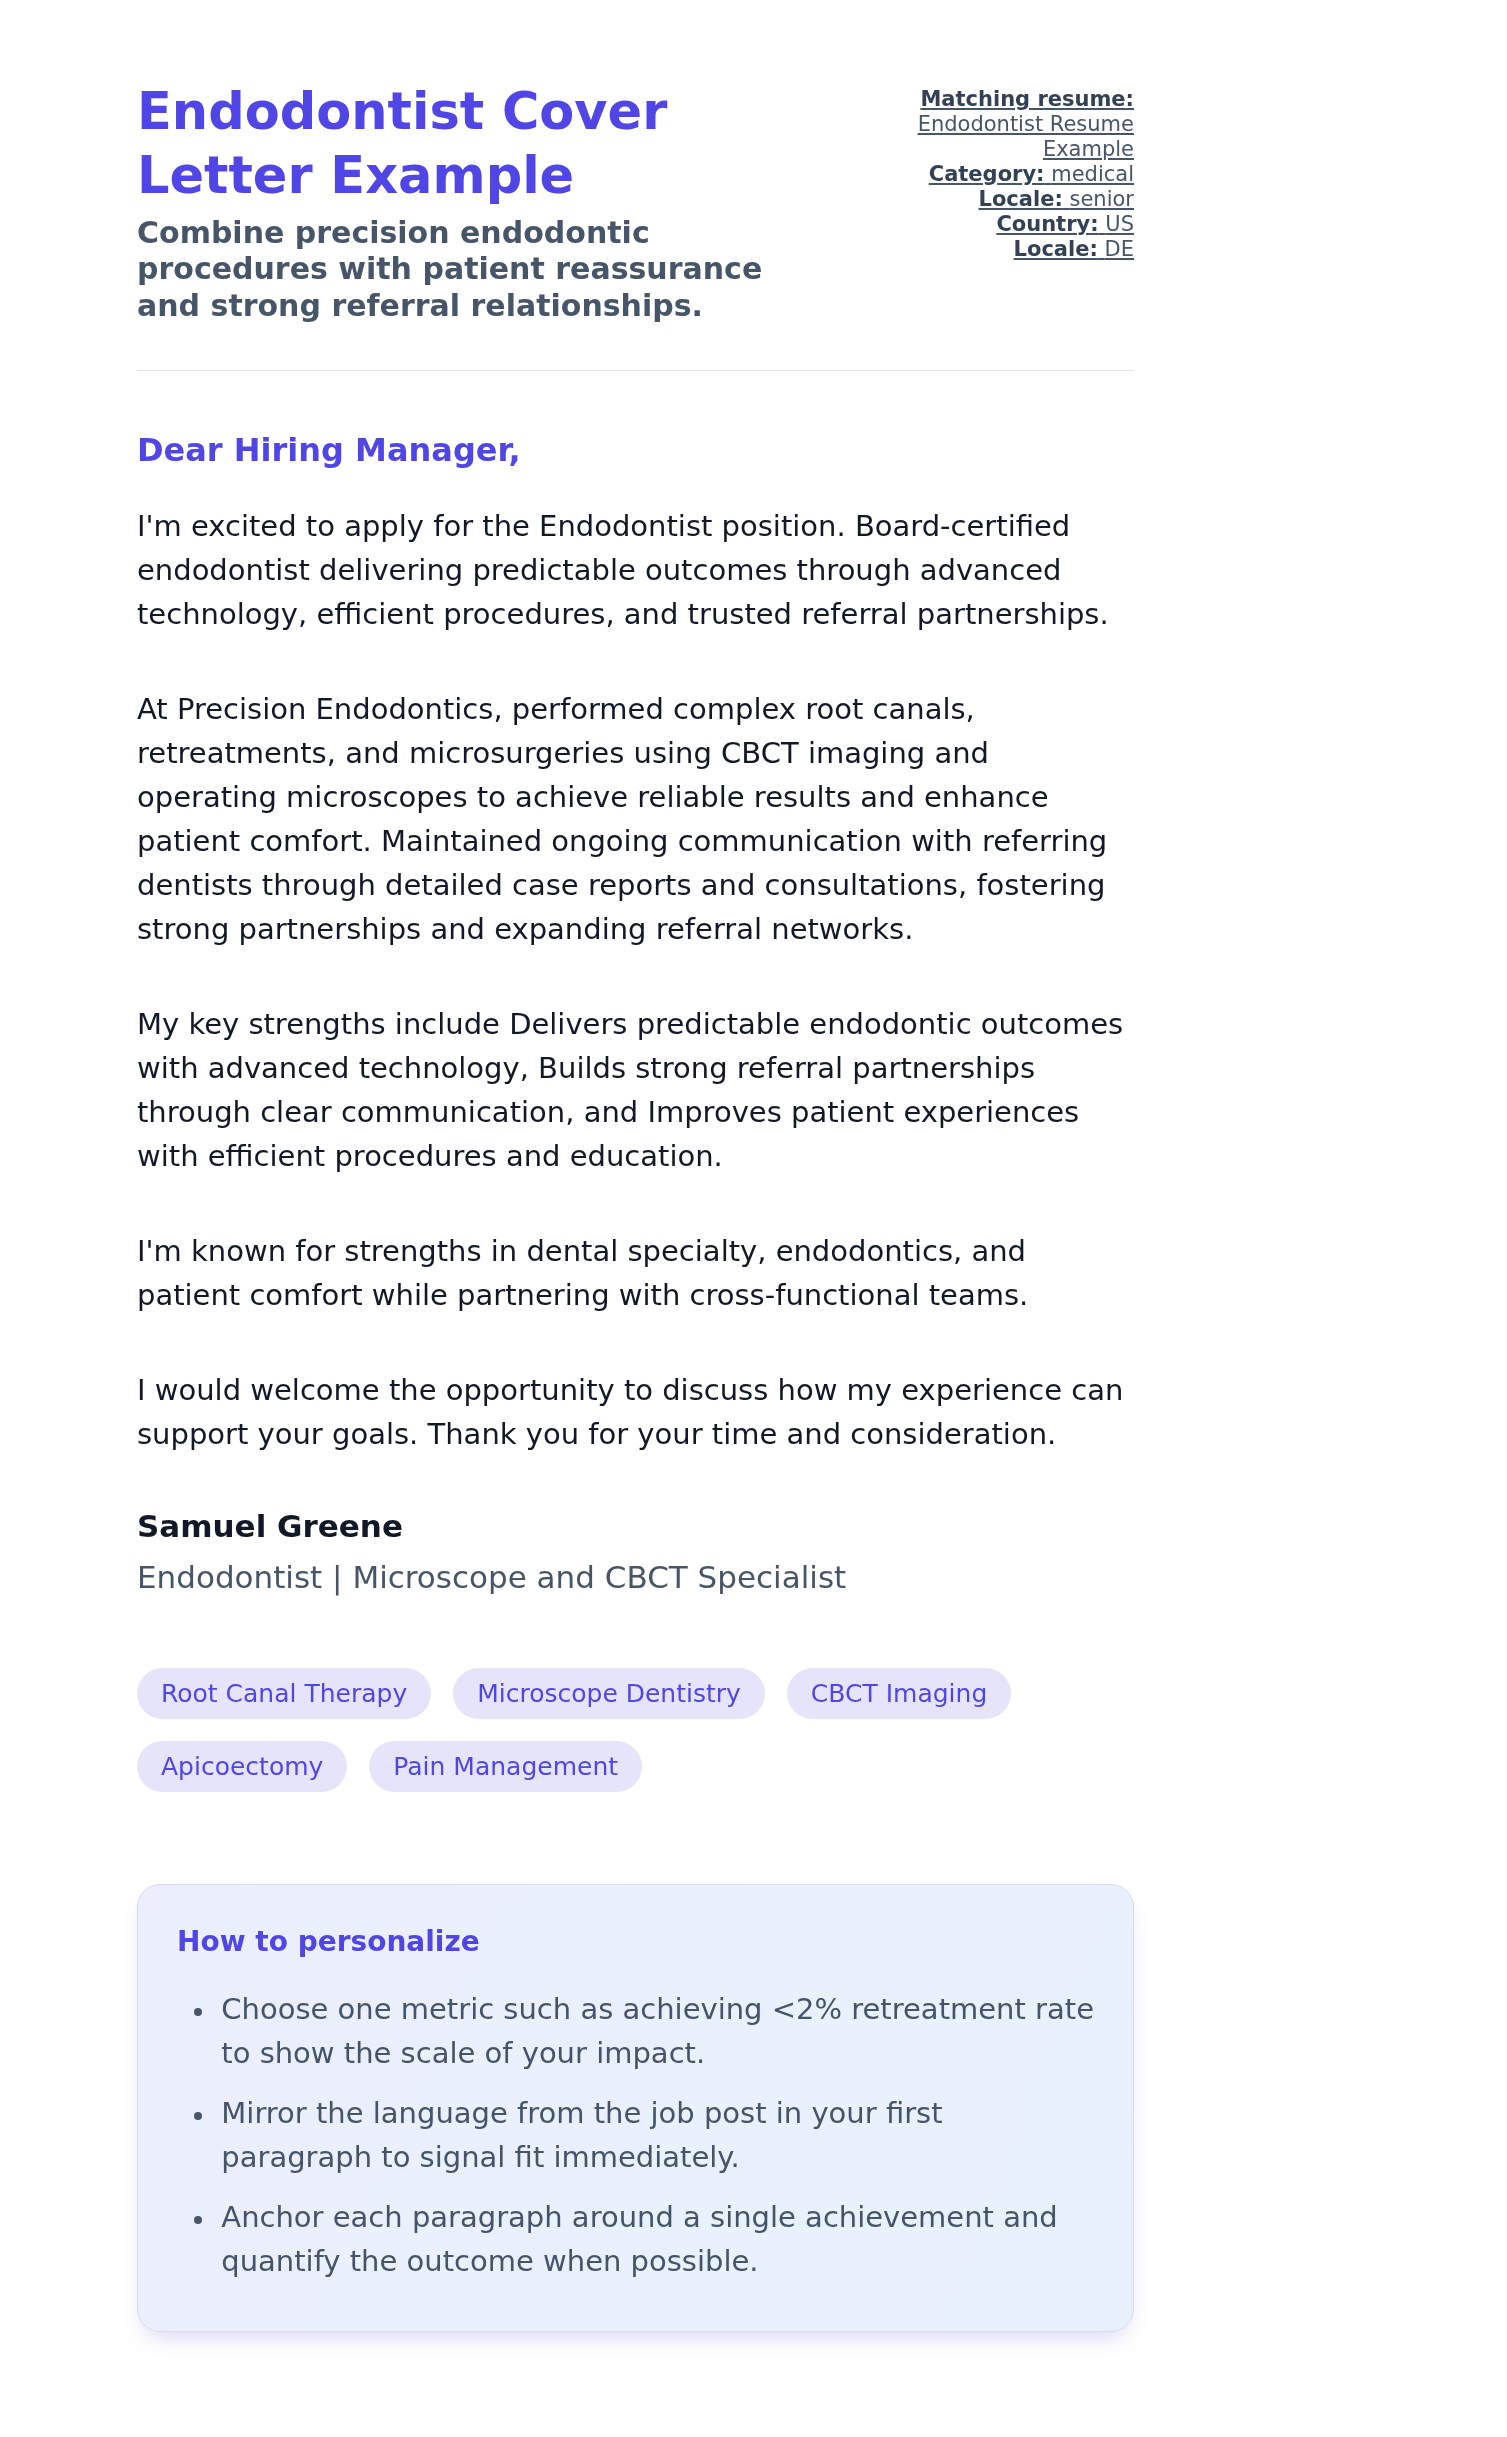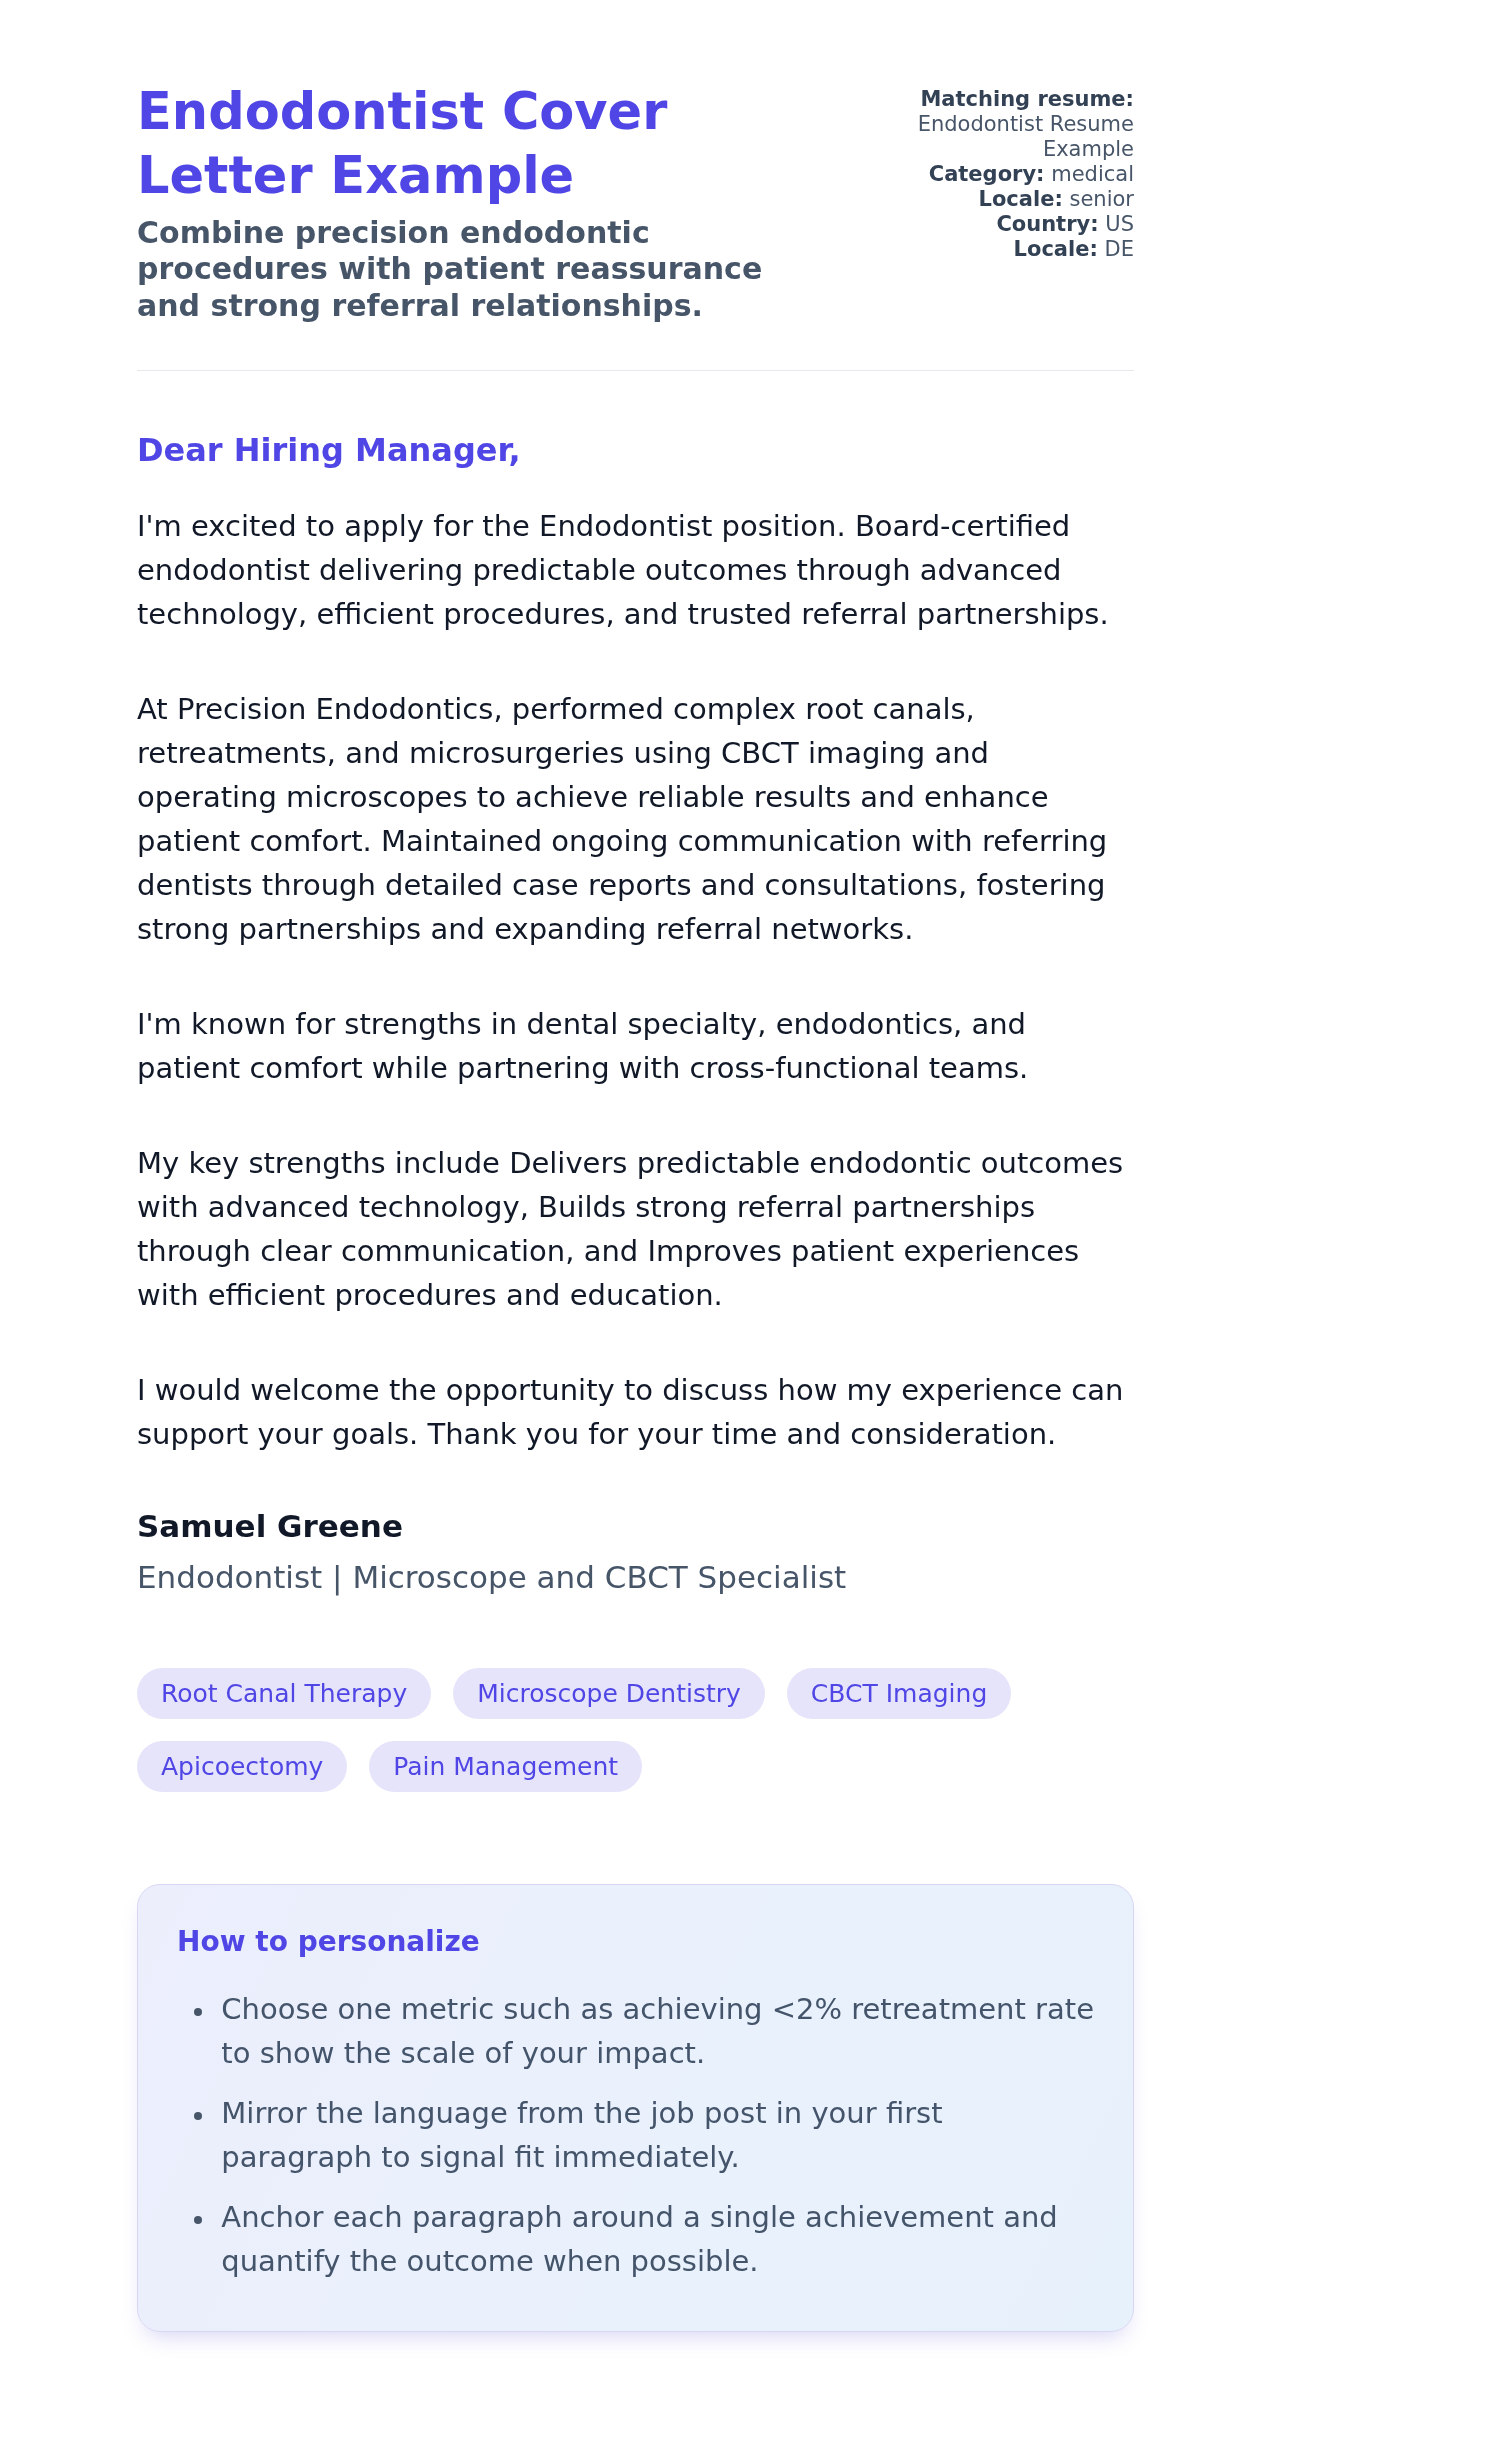--- a/index.html
+++ b/index.html
@@ -35,21 +35,21 @@
   .meta {
     flex: 0 0 auto;
     width: 266px;
     margin-top: 7px;
     text-align: right;
     font-size: 21px;
     line-height: 25px;
     color: #475569;
   }
   .meta .meta-label { font-weight: 700; color: #334155; }
-  .meta .meta-row { margin: 0; }
+  .meta .meta-row { margin: 0; text-decoration: underline; }
 
   .divider {
     border: none;
     border-top: 1.8px solid #e5e7eb;
     margin: 46px 0 0 0;
   }
 
   
   .letter { padding-top: 59px; }
   .greeting {
@@ -145,22 +145,22 @@
         <div class="meta-row"><span class="meta-label">Locale:</span> <span>DE</span></div>
       </div>
     </div>
 
     <hr class="divider">
 
     <div class="letter">
       <div class="greeting">Dear Hiring Manager,</div>
       <p class="para">I'm excited to apply for the Endodontist position. Board-certified endodontist delivering predictable outcomes through advanced technology, efficient procedures, and trusted referral partnerships.</p>
       <p class="para">At Precision Endodontics, performed complex root canals, retreatments, and microsurgeries using CBCT imaging and operating microscopes to achieve reliable results and enhance patient comfort. Maintained ongoing communication with referring dentists through detailed case reports and consultations, fostering strong partnerships and expanding referral networks.</p>
+      <p class="para">My key strengths include Delivers predictable endodontic outcomes with advanced technology, Builds strong referral partnerships through clear communication, and Improves patient experiences with efficient procedures and education.</p>
       <p class="para">I'm known for strengths in dental specialty, endodontics, and patient comfort while partnering with cross-functional teams.</p>
-      <p class="para">My key strengths include Delivers predictable endodontic outcomes with advanced technology, Builds strong referral partnerships through clear communication, and Improves patient experiences with efficient procedures and education.</p>
       <p class="para">I would welcome the opportunity to discuss how my experience can support your goals. Thank you for your time and consideration.</p>
 
       <div class="signature">
         <div class="sig-name">Samuel Greene</div>
         <div class="sig-role">Endodontist | Microscope and CBCT Specialist</div>
       </div>
     </div>
 
     <div class="tags">
       <span class="tag">Root Canal Therapy</span>

